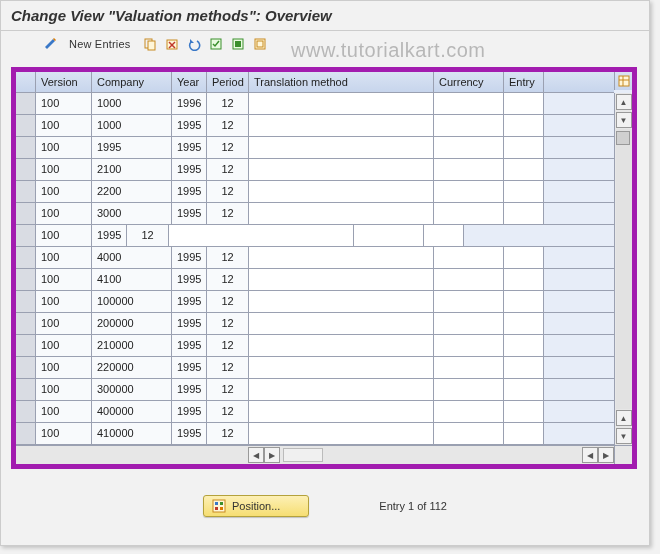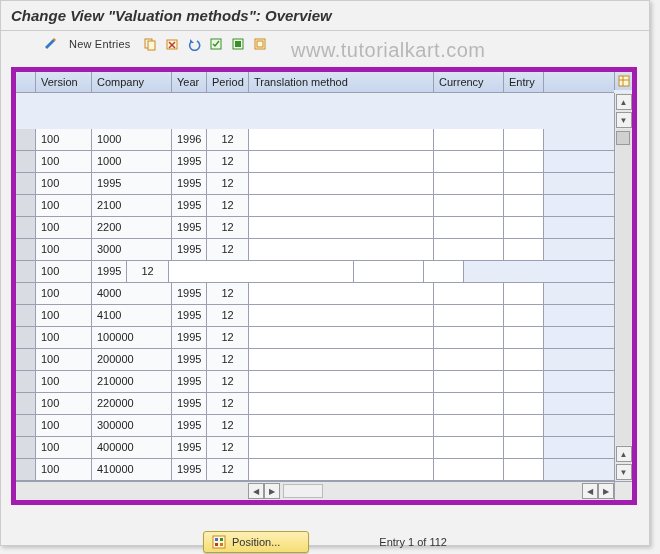--- a/index.html
+++ b/index.html
@@ -84,21 +84,21 @@
     font-size: 11px;
     color: #222;
     border-right: 1px solid #9aa0b1;
     white-space: nowrap;
     overflow: hidden;
     text-overflow: clip;
   }
   .grid-body {
     display: flex;
   }
-  .grid-rows { flex: 1; margin-top: 36px; }
+  .grid-rows { flex: 1; }
   .grow {
     display: flex;
     border-bottom: 1px solid #9aa0b1;
   }
   .grow .sel {
     width: 20px;
     background: #d9dce3;
     border-right: 1px solid #9aa0b1;
     cursor: pointer;
   }

